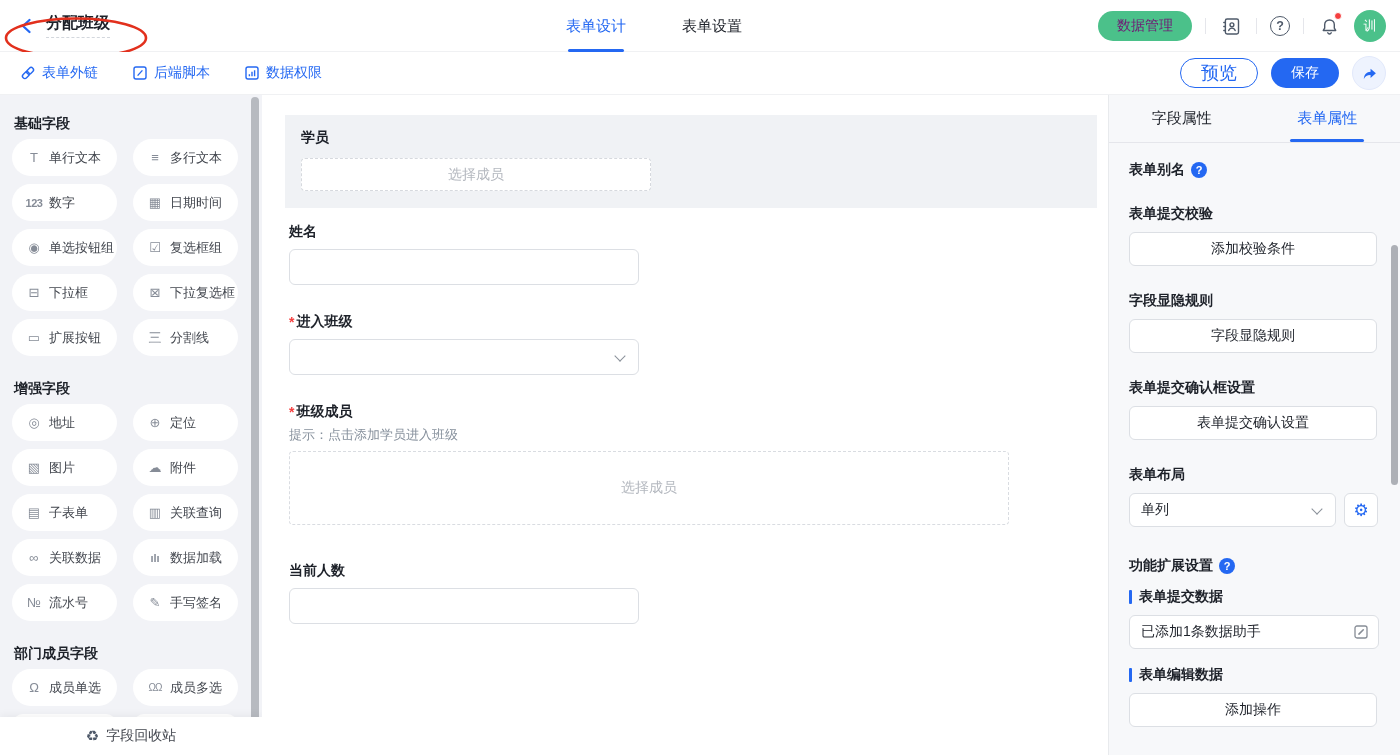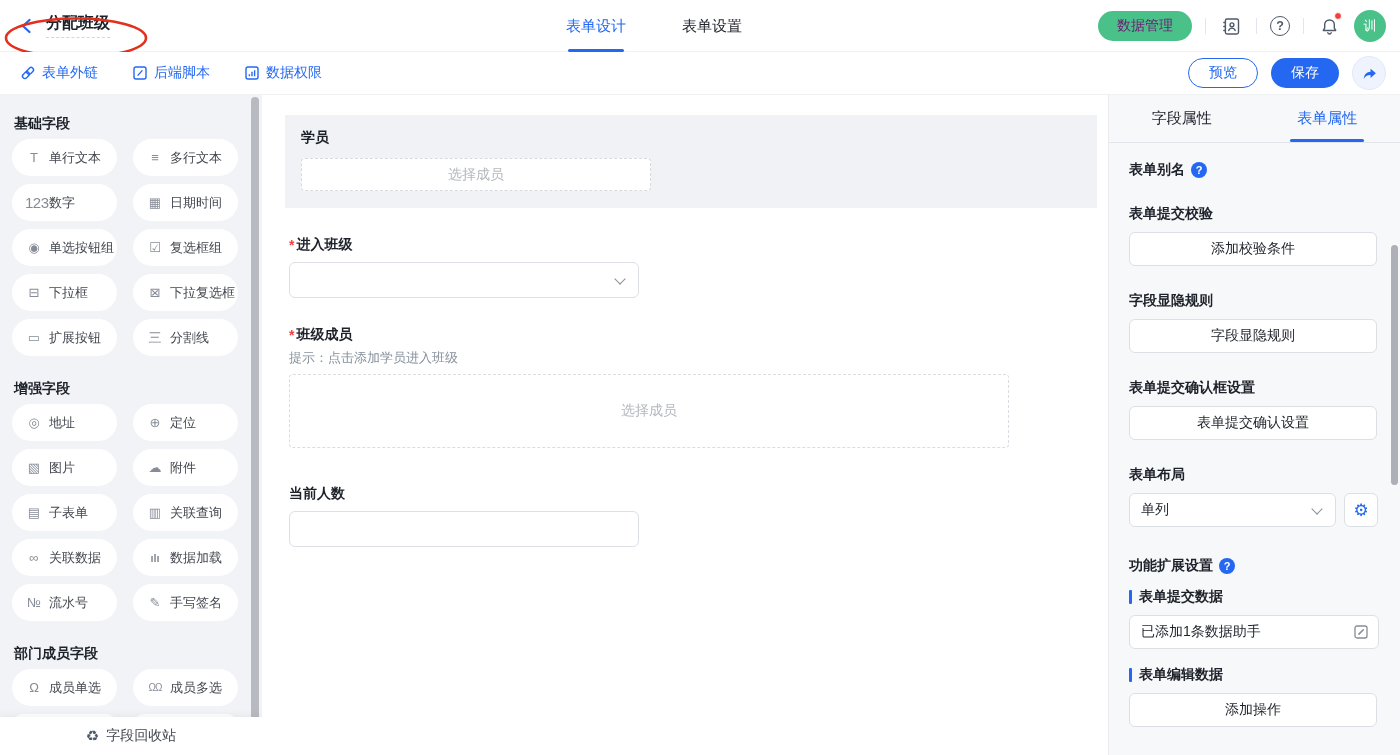--- a/index.html
+++ b/index.html
@@ -34,37 +34,37 @@
            color:#fff; font-size:13px; display:flex; align-items:center; justify-content:center; cursor:pointer; }
 
   
   .tbar { position:absolute; top:52px; left:0; right:0; height:43px; background:#fff;
           border-bottom:1px solid #f0f1f3; display:flex; align-items:center; }
   .tbar-links { display:flex; align-items:center; gap:34px; padding-left:20px; }
   .tlink { display:flex; align-items:center; gap:6px; color:var(--c-accent_blue,#2468f2);
            font-size:14px; cursor:pointer; }
   .tbar-right { position:absolute; right:14px; display:flex; align-items:center; gap:13px; }
   .btn-outline { height:30px; padding:0 20px; border-radius:16px; background:#fff; font-family:inherit;
-           border:1px solid var(--c-accent_blue,#2468f2); color:var(--c-accent_blue,#2468f2); font-size:14px; cursor:pointer; }
+           border:1px solid var(--c-accent_blue,#2468f2); color:var(--c-accent_blue,#2468f2); font-size:18px; cursor:pointer; }
   .btn-primary { height:30px; padding:0 20px; border-radius:16px; background:var(--c-accent_blue,#2468f2);
            border:none; color:#fff; font-size:14px; cursor:pointer; font-family:inherit; }
   .btn-share { width:34px; height:34px; border-radius:50%; background:#eef3fe; border:1px solid #e2e9fb;
            display:flex; align-items:center; justify-content:center; color:var(--c-accent_blue,#2468f2); cursor:pointer; }
 
   
   .sidebar { position:absolute; top:95px; left:0; bottom:0; width:262px; background:#f2f3f7; }
   .sb-scroll { position:absolute; inset:0 0 38px 0; overflow:hidden; padding:0 12px; }
   .sb-title { font-size:14px; font-weight:700; color:#1d2129; margin:20px 2px 6px; }
   .sb-title.mt { margin-top:24px; }
   .pills { display:grid; grid-template-columns:105px 105px; column-gap:16px; row-gap:8px; }
   .pill { height:37px; background:#fff; border-radius:19px; display:flex; align-items:center;
           padding:0 10px 0 13px; cursor:grab; }
   .pill.partial { height:11px; border-radius:19px 19px 0 0; }
   .pic { width:18px; flex:0 0 18px; text-align:center; color:#868c97; font-size:13px; margin-right:6px; }
-  [data-name="number-icon"] { font-size:15px; font-weight:400; letter-spacing:-.5px; }
+  [data-name="number-icon"] { font-size:11px; font-weight:700; letter-spacing:-.5px; }
   [data-name="data-load-icon"] { font-size:11px; font-weight:700; letter-spacing:0; }
   [data-name="member-multi-icon"] { font-size:10px; letter-spacing:-1px; }
   .plabel { font-size:13px; color:#42464e; white-space:nowrap; }
   .sb-thumb { position:absolute; right:3px; top:2px; width:8px; height:625px; border-radius:4px;
           background:#b7bac0; cursor:pointer; }
   .sb-footer { position:absolute; left:0; right:0; bottom:0; height:38px; background:#fff;
           box-shadow:0 -2px 8px rgba(0,0,0,.05); display:flex; align-items:center; justify-content:center;
           gap:7px; font-size:14px; color:#42464e; cursor:pointer; }
   .ricon { font-size:15px; color:#4e5969; }
 
@@ -327,20 +327,26 @@
 
   <main class="canvas" data-name="form-canvas">
 
     <section class="fblock" data-name="form-field-student">
       <div class="flabel" data-name="field-label">
           <span>学员</span>
         </div>
       <div class="member-btn" data-name="select-member-button">选择成员</div>
     </section>
 
+    <section class="fitem mt14" data-name="form-field-name">
+      <div class="flabel" data-name="field-label">
+          <span>姓名</span>
+        </div>
+      <input class="tinput" data-name="name-input" style="">
+    </section>
 
     <section class="fitem mt28" data-name="form-field-enter-class">
       <div class="flabel" data-name="field-label">
           <span class="star" data-name="required-asterisk">*</span>
           <span>进入班级</span>
         </div>
       <div class="select" data-name="enter-class-select">
           <span class="chev" data-name="chevron-down-icon"></span>
         </div>
     </section>

